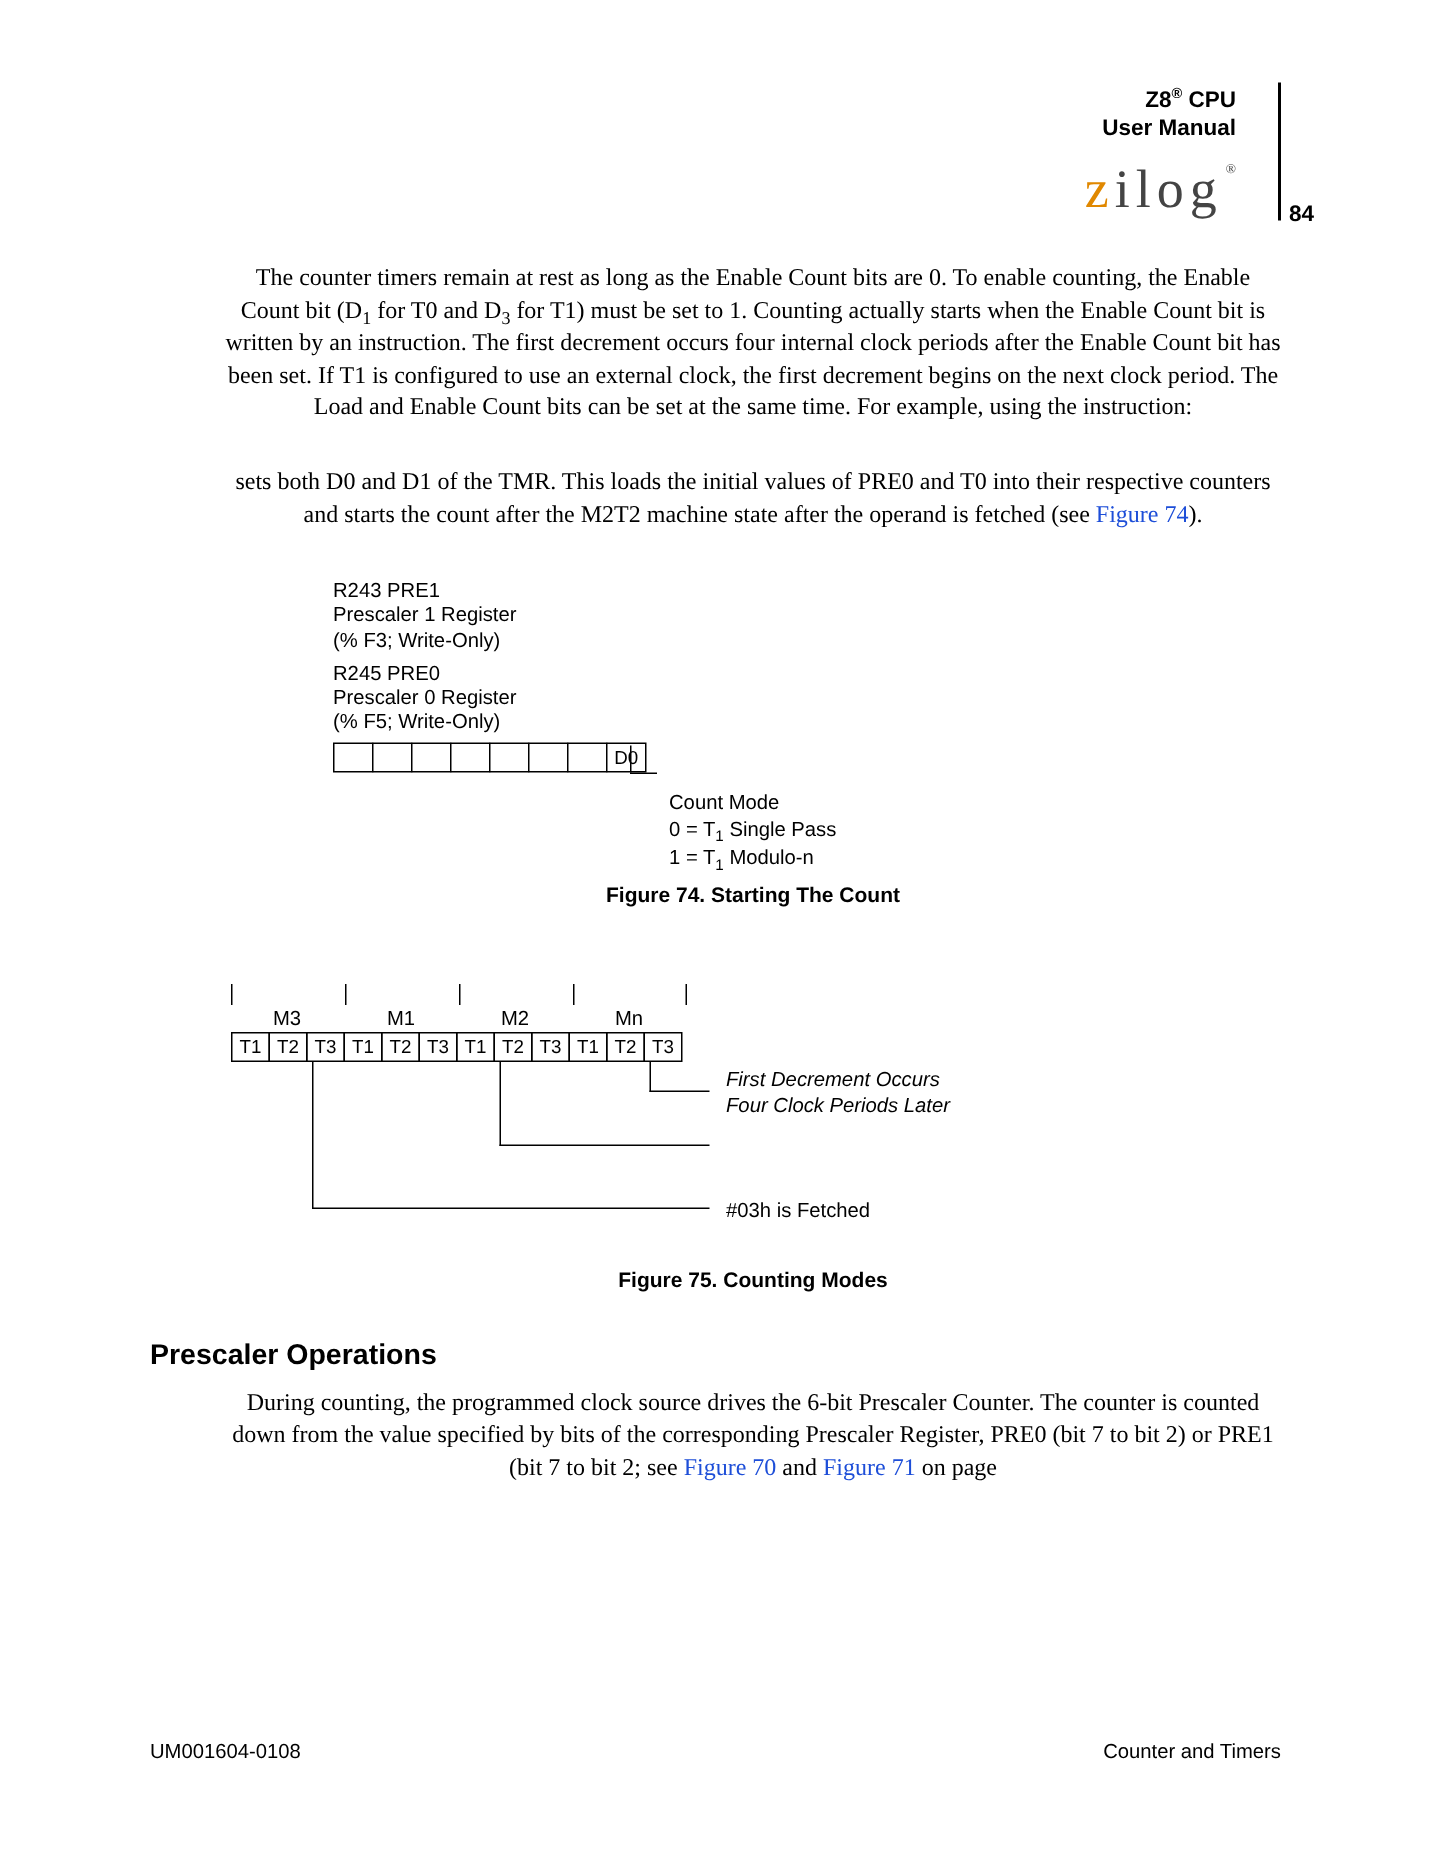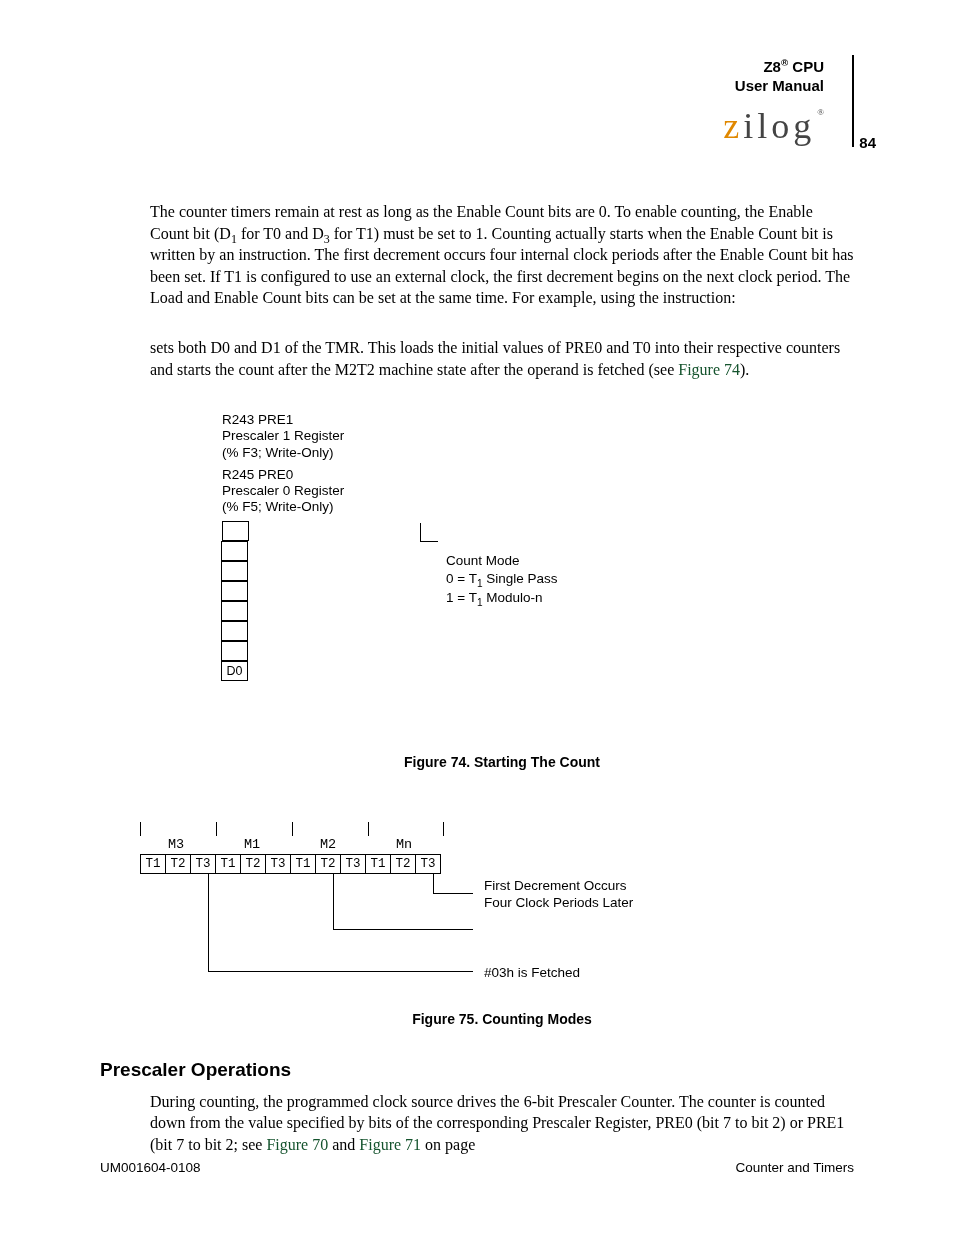--- a/index.html
+++ b/index.html
@@ -21,21 +21,21 @@
   }
   .header {
     text-align: right;
     font-family: Arial, Helvetica, sans-serif;
     font-weight: bold;
     font-size: 15px;
     line-height: 1.25;
     position: relative;
     padding-right: 28px;
     border-right: 2px solid #000;
-    margin-bottom: 54px;
+    margin-bottom: 28px;
     margin-left: auto;
     width: fit-content;
     padding-bottom: 2px;
     padding-top: 2px;
     min-height: 92px;
   }
   .header .product sup { font-size: 0.65em; vertical-align: super; }
   .header .logo {
     font-family: Georgia, 'Times New Roman', serif;
     font-weight: normal;
@@ -49,36 +49,36 @@
   .header .logo .reg { font-size: 9px; vertical-align: top; letter-spacing: 0; color: #444; margin-left: 2px;}
   .pagenum {
     position: absolute;
     right: -24px;
     bottom: -6px;
     font-family: Arial, Helvetica, sans-serif;
     font-weight: bold;
     font-size: 15px;
   }
   .content { margin-left: 50px; }
-  .para { margin: 0 0 28px 0; }
+  .para { margin: 0 0 28px 0; text-align: center; }
   sub { font-size: 0.75em; vertical-align: sub; line-height: 0; }
-  a.link { color: #14532d; text-decoration: none; }
+  a.link { color: #1d4ed8; text-decoration: none; }
 
   
   .fig74 {
     font-family: Arial, Helvetica, sans-serif;
     font-size: 13.5px;
     line-height: 1.2;
     margin: 32px 0 22px 72px;
     position: relative;
     width: 420px;
   }
   .fig74 .reg-desc { margin-bottom: 6px; }
   .fig74 .reg-desc:last-of-type { margin-bottom: 3px; }
-  .bitbox-row { display: flex; margin-top: 1px; flex-direction: column; }
+  .bitbox-row { display: flex; margin-top: 1px; }
   .bitbox {
     width: 27px; height: 20px;
     border: 1px solid #000;
     margin-left: -1px;
     display: flex; align-items: center; justify-content: center;
     font-size: 12.5px;
     background: #fff;
   }
   .bitbox:first-child { margin-left: 0; }
   .leader74 {
@@ -108,21 +108,21 @@
   
   .fig75 {
     position: relative;
     margin-left: -10px;
     height: 170px;
     font-family: Arial, Helvetica, sans-serif;
     font-size: 13.5px;
   }
   .timing {
     position: absolute;
-    left: 0; top: 0; font-family: Liberation Mono, monospace;
+    left: 14px; top: 0;
   }
   .tick-row { position: relative; height: 14px; width: 312px; }
   .tick { position: absolute; top: 0; width: 1px; height: 14px; background: #000; }
   .mlabel-row { position: relative; height: 18px; width: 312px; }
   .mlabel { position: absolute; top: 0; font-size: 13.5px; }
   .cell-row { display: flex; }
   .tcell {
     width: 26px; height: 20px;
     border: 1px solid #000;
     margin-left: -1px;
@@ -243,21 +243,21 @@
           <div class="tcell">T1</div>
           <div class="tcell">T2</div>
           <div class="tcell">T3</div>
           <div class="tcell">T1</div>
           <div class="tcell">T2</div>
           <div class="tcell">T3</div>
         </div>
       </div>
 
       <div class="lead" style="left:293px; top:52px; height:20px; width:40px;"></div>
-      <div class="lead-text" style="left:344px; top:56px;">
+      <div class="lead-text" style="left:344px; top:56px;font-style:italic;">
         <div>First Decrement Occurs</div>
         <div>Four Clock Periods Later</div>
       </div>
 
       <div class="lead" style="left:193px; top:52px; height:56px; width:140px;"></div>
 
       <div class="lead" style="left:68px; top:52px; height:98px; width:265px;"></div>
       <div class="lead-text" style="left:344px; top:143px;">#03h is Fetched</div>
     </div>
     <div class="figcap fc75">Figure 75. Counting Modes</div>

